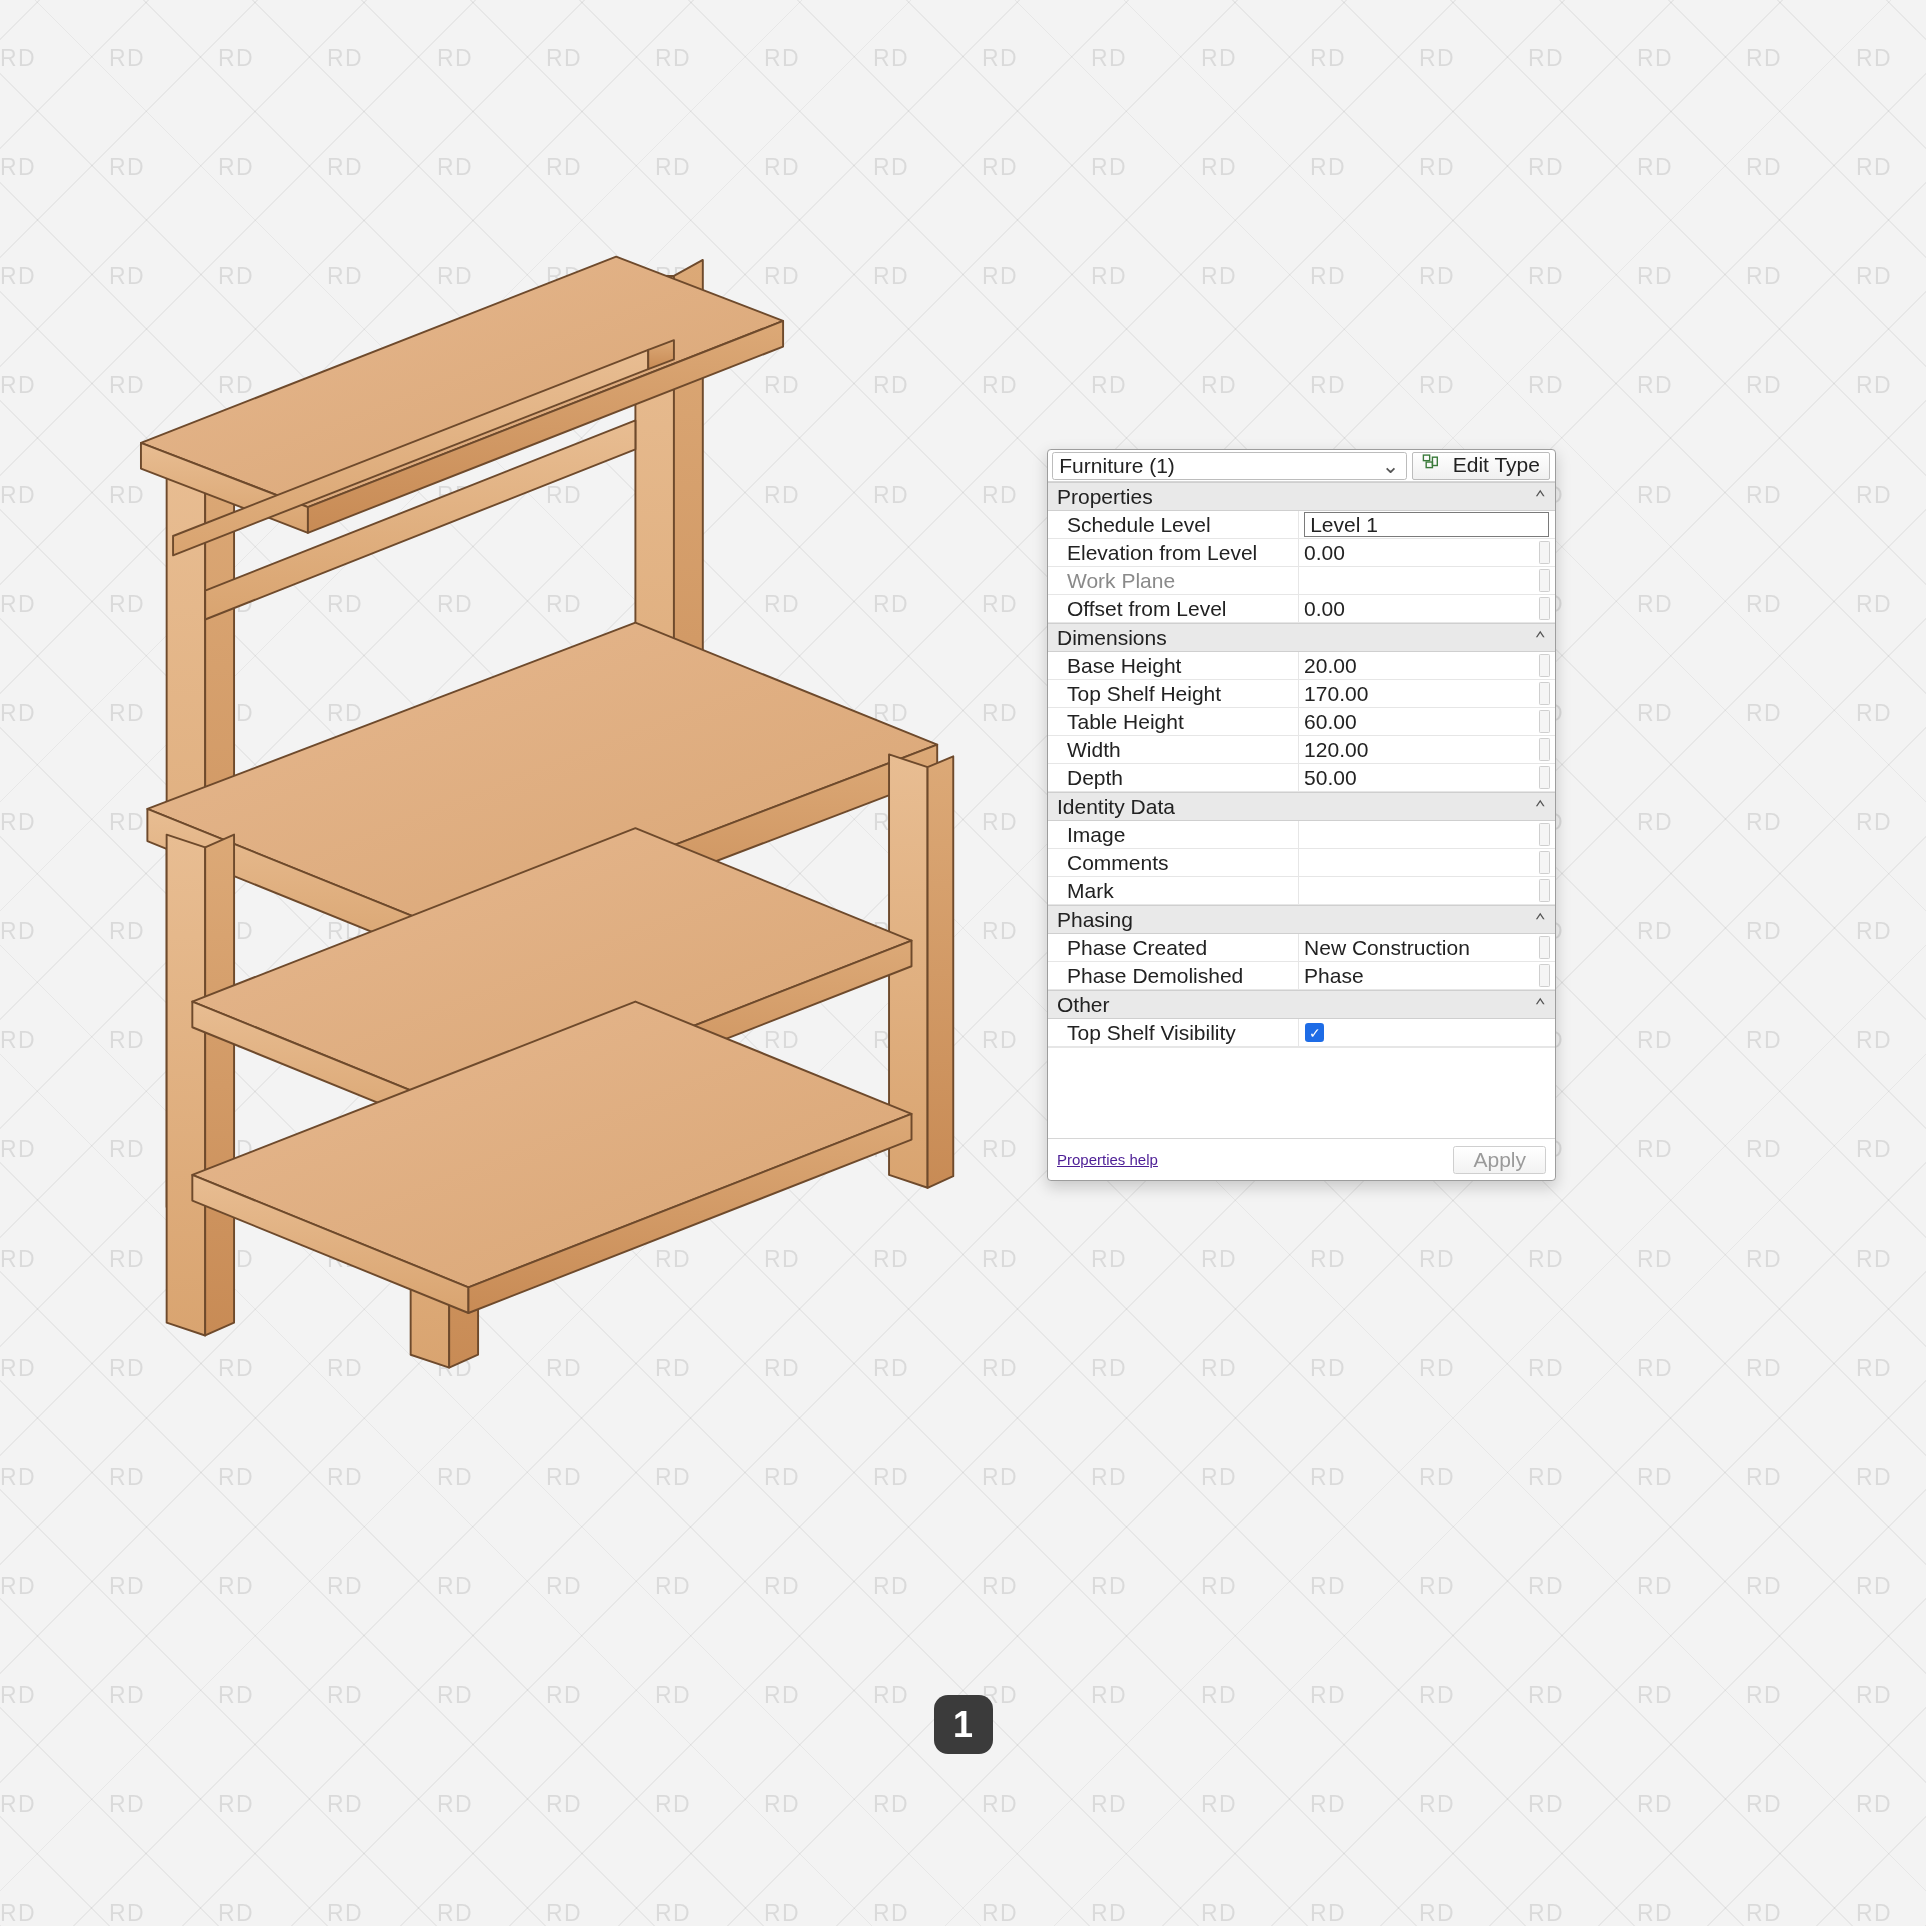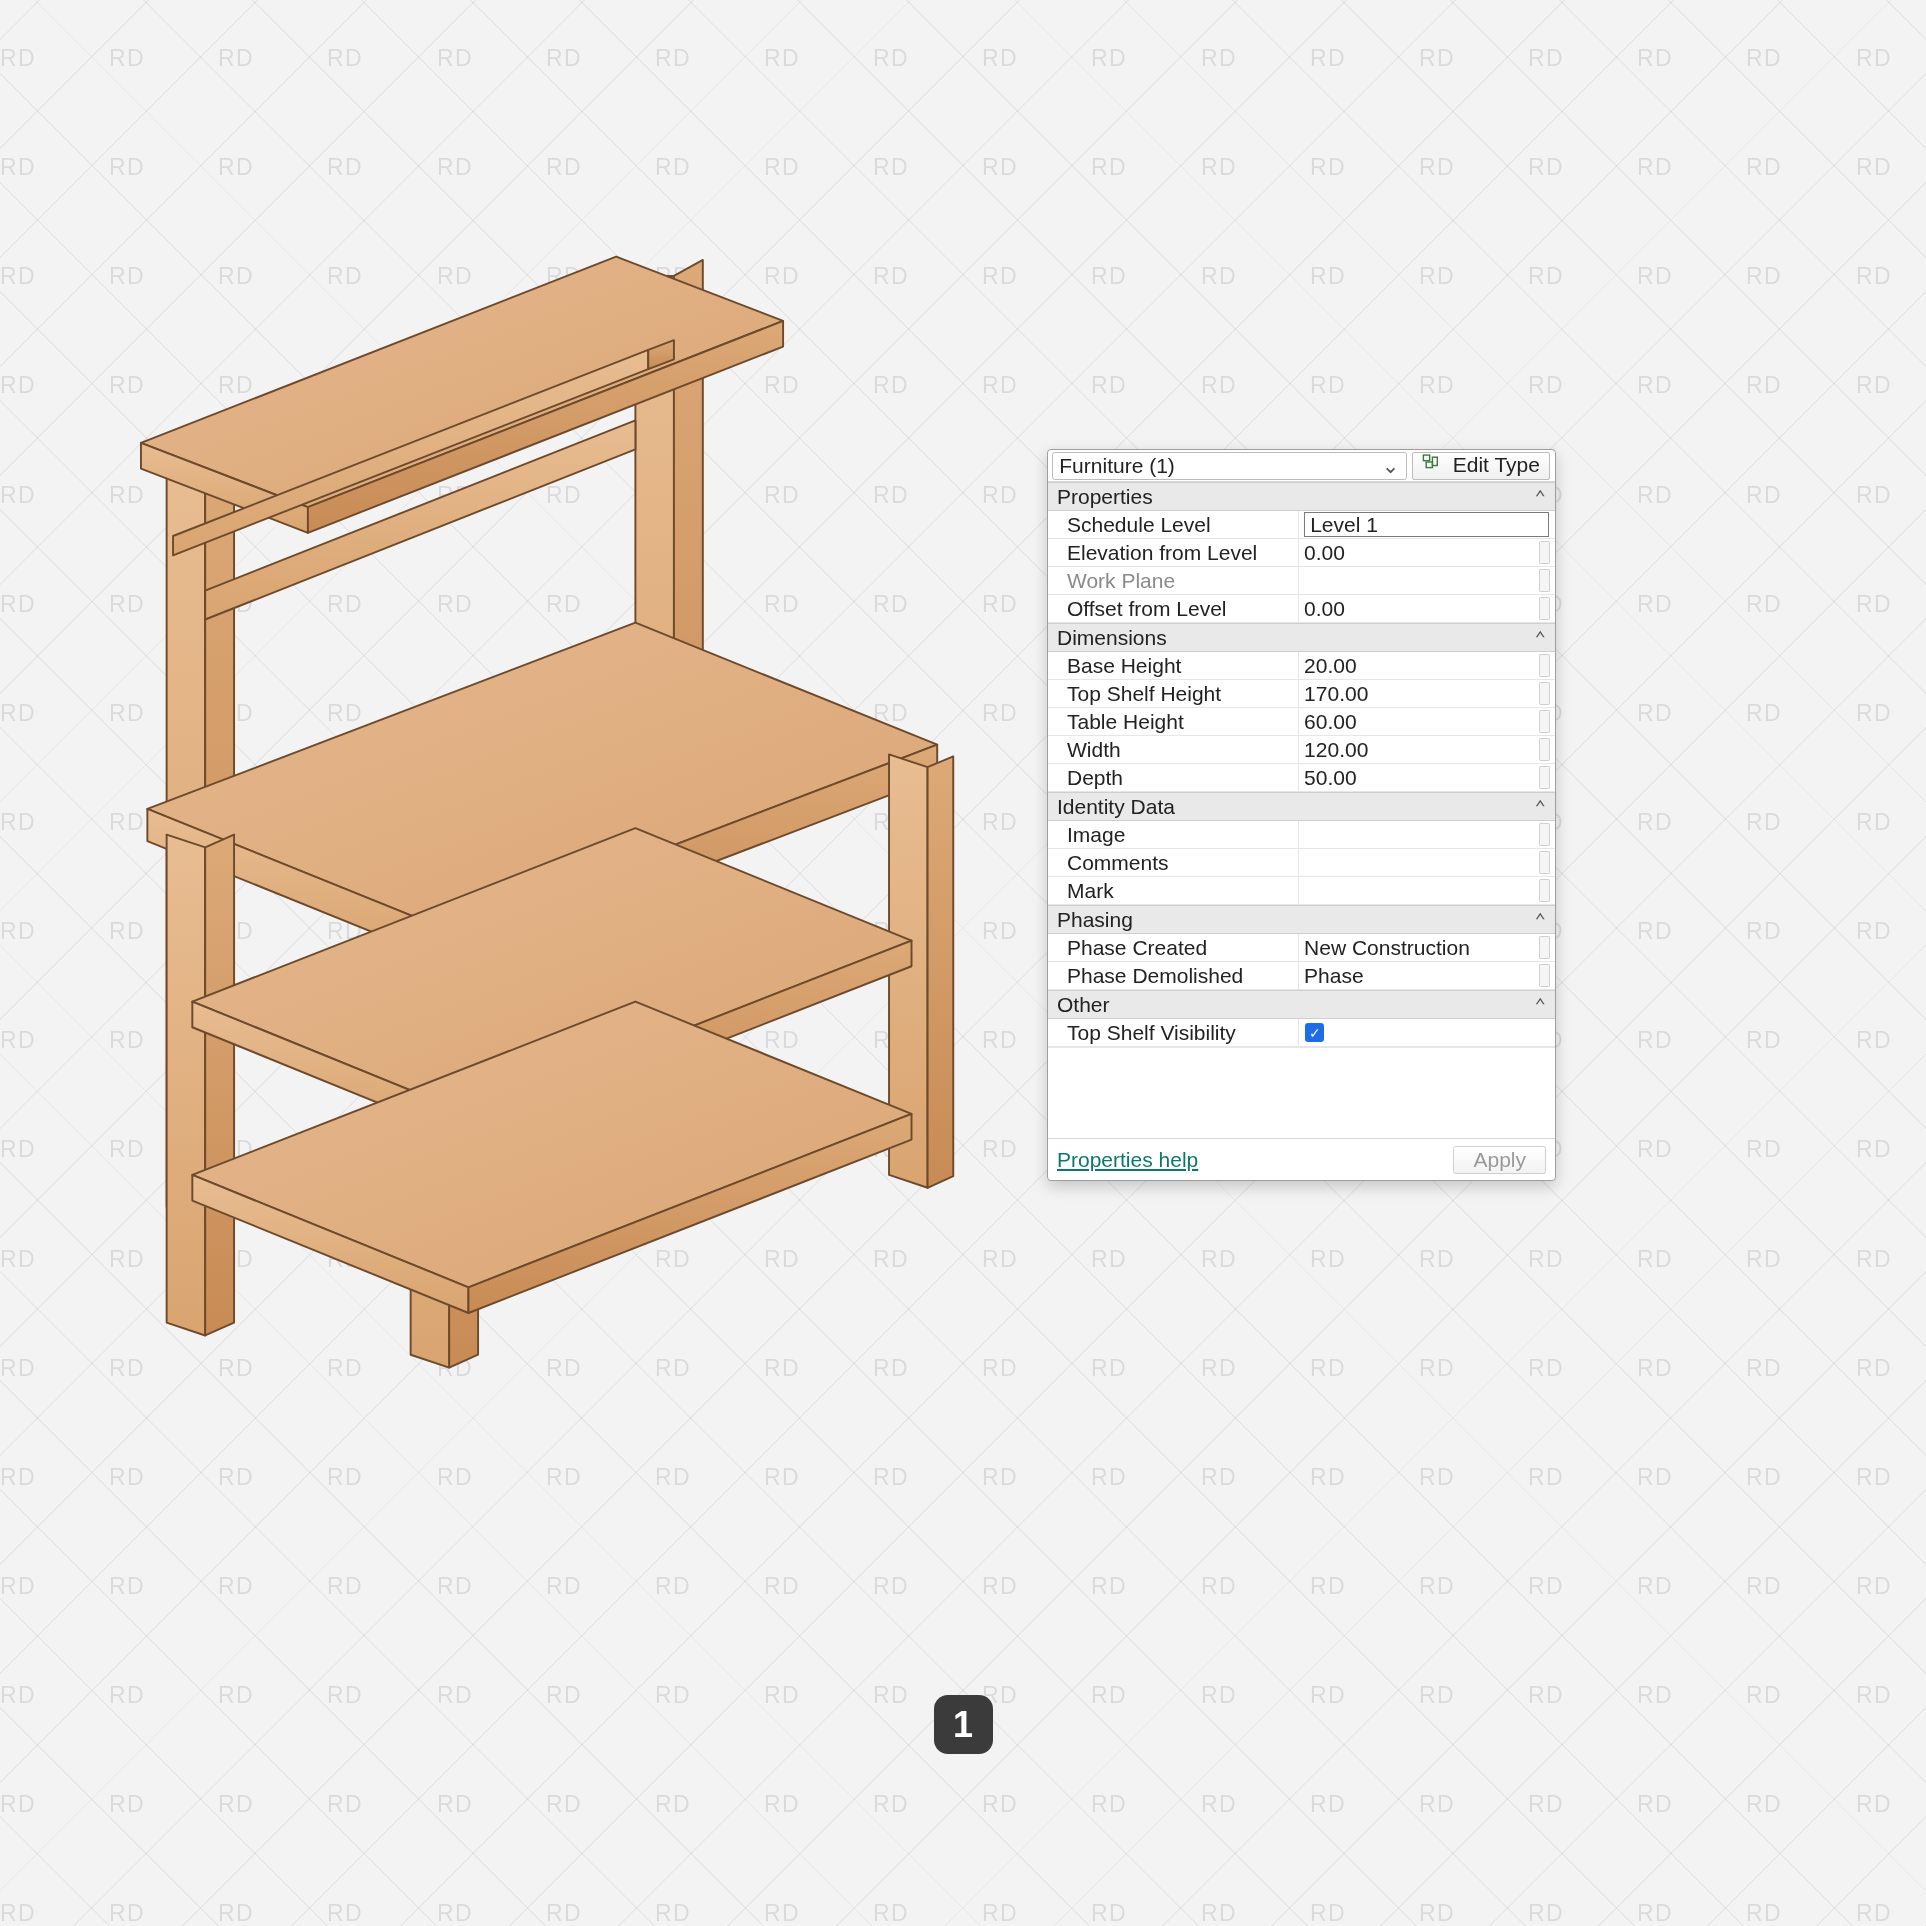--- a/index.html
+++ b/index.html
@@ -40,21 +40,21 @@
   .row .lbl{width:231px;padding-left:19px;display:flex;align-items:center}
   .row .val{flex:1;padding-left:5.1px;display:flex;align-items:center;border-left:0.6px solid #e6e6e6}
   .row.readonly .lbl,.row.readonly .val{color:#8a8a8a}
   .valbox{flex:1;height:23px;margin:1.3px 6.4px 1.3px 0;padding:0 5.1px;border:0.6px solid #7a7a7a;
     display:flex;align-items:center;background:#fff}
   .btns{margin-left:auto;margin-right:5.1px;width:9px;height:20.5px;
     border:0.6px solid #cfcfcf;border-radius:1.3px;background:#f5f5f5}
   .chk{width:19px;height:19px;border-radius:3.2px;background:#1E6CE6;display:flex;
     align-items:center;justify-content:center;color:#fff;font-size:14px;margin-left:1.3px}
   .helprow{display:flex;align-items:center;height:41px;padding:0 9px;border-top:0.6px solid #d6d6d6}
-  .helprow a{color:#0f766e;font-size:21px}
+  .helprow a{color:#4c1d95;font-size:15px}
   .apply{margin-left:auto;height:28px;padding:0 19px;border:0.6px solid #cfcfcf;border-radius:2.6px;
     background:linear-gradient(#fff,#f2f2f2);color:#9a9a9a;font-size:21px}
   
   .caption{position:absolute;left:0;right:0;top:1695px;display:flex;align-items:center;
     justify-content:center;gap:22px}
   .badge{width:59px;height:59px;border-radius:14px;background:#3b3b3b;color:#fff;
     display:flex;align-items:center;justify-content:center;font-size:36px;font-weight:600}
   .captxt{font-size:59px;color:#3c3c3c;letter-spacing:0.6px}
 </style>
 </head>

